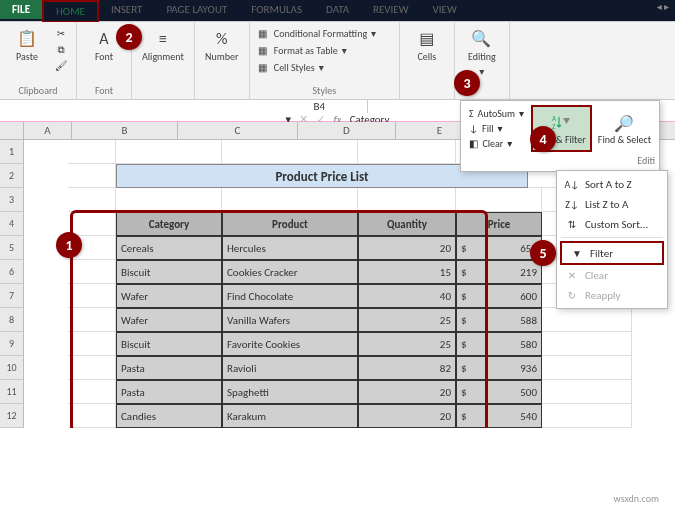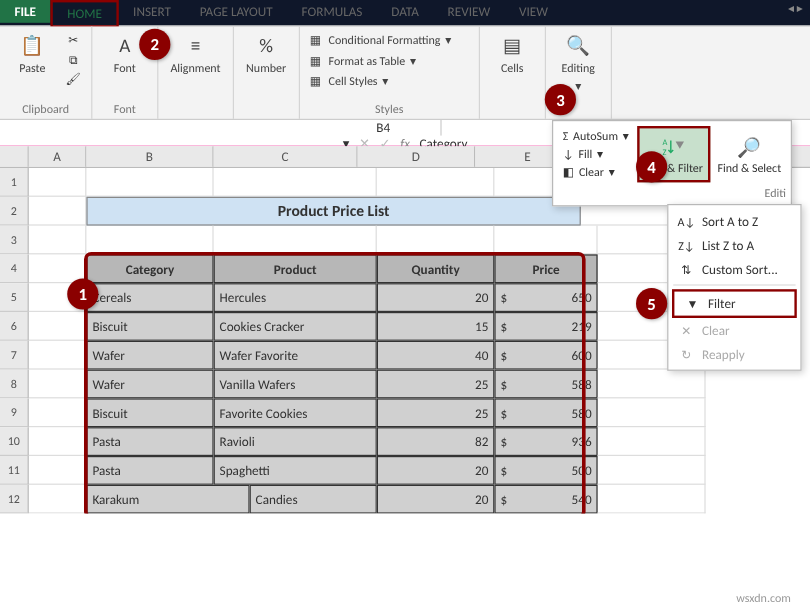--- a/index.html
+++ b/index.html
@@ -51,21 +51,21 @@
 .sheet { position: relative; }
 .colhdrs { display: flex; background: #e9e9e9; border-bottom: 1px solid #bbb; }
 .rowch { width: 24px; background: #e9e9e9; border-right: 1px solid #bbb; }
 .ch { border-right: 1px solid #bbb; text-align: center; font-size: 11px; color: #555; padding: 2px 0; background: #e9e9e9; }
 .chA { width: 48px; } .chB { width: 106px; } .chC { width: 120px; } .chD { width: 98px; } .chE { width: 88px; } .chF { width: 90px; }
 
 .gridbody { display: flex; }
 .rownums { display: flex; flex-direction: column; }
 .rn { width: 24px; height: 24px; border-bottom: 1px solid #ccc; border-right: 1px solid #bbb; background: #e9e9e9; display: flex; align-items: center; justify-content: center; font-size: 10px; color: #555; }
 .cells { position: relative; }
-.row { display: flex; height: 24px; }
+.row { display: flex; height: 24px; margin-left: 44px; }
 .cell { border-right: 1px solid #ddd; border-bottom: 1px solid #ddd; padding: 0 4px; display: flex; align-items: center; font-size: 11px; }
 .cA { width: 48px; } .cB { width: 106px; } .cC { width: 136px; } .cD { width: 98px; justify-content: flex-end; } .cE { width: 86px; } .cF { width: 90px; }
 
 .titlecell { background: #cfe2f3; font-weight: bold; font-size: 13px; color: #333; justify-content: center; border: 1px solid #888; }
 .hdrcell { background: #b7b7b7; font-weight: bold; justify-content: center; border: 1px solid #333; }
 .datacell { background: #d0d0d0; border: 1px solid #333; }
 .pricecell { justify-content: space-between; }
 
 .redframe { position: absolute; border: 3px solid #8b0000; border-radius: 6px; pointer-events: none; }
 
@@ -255,21 +255,21 @@
           <div class="cell cD datacell">15</div>
           <div class="cell cE datacell pricecell">
             <span>$</span>
             <span>219</span>
           </div>
           <div class="cell cF"></div>
         </div>
       <div class="row">
           <div class="cell cA"></div>
           <div class="cell cB datacell">Wafer</div>
-          <div class="cell cC datacell">Wafer Favorite</div>
+          <div class="cell cC datacell">Find Chocolate</div>
           <div class="cell cD datacell">40</div>
           <div class="cell cE datacell pricecell">
             <span>$</span>
             <span>600</span>
           </div>
           <div class="cell cF"></div>
         </div>
       <div class="row">
           <div class="cell cA"></div>
           <div class="cell cB datacell">Wafer</div>
@@ -309,22 +309,22 @@
           <div class="cell cC datacell">Spaghetti</div>
           <div class="cell cD datacell">20</div>
           <div class="cell cE datacell pricecell">
             <span>$</span>
             <span>500</span>
           </div>
           <div class="cell cF"></div>
         </div>
       <div class="row">
           <div class="cell cA"></div>
+          <div class="cell cB datacell">Candies</div>
           <div class="cell cC datacell">Karakum</div>
-          <div class="cell cB datacell">Candies</div>
           <div class="cell cD datacell">20</div>
           <div class="cell cE datacell pricecell">
             <span>$</span>
             <span>540</span>
           </div>
           <div class="cell cF"></div>
         </div>
 
       <div class="redframe" style="top:70px;left:46px;width:418px;height:222px;"></div>
     </div>

